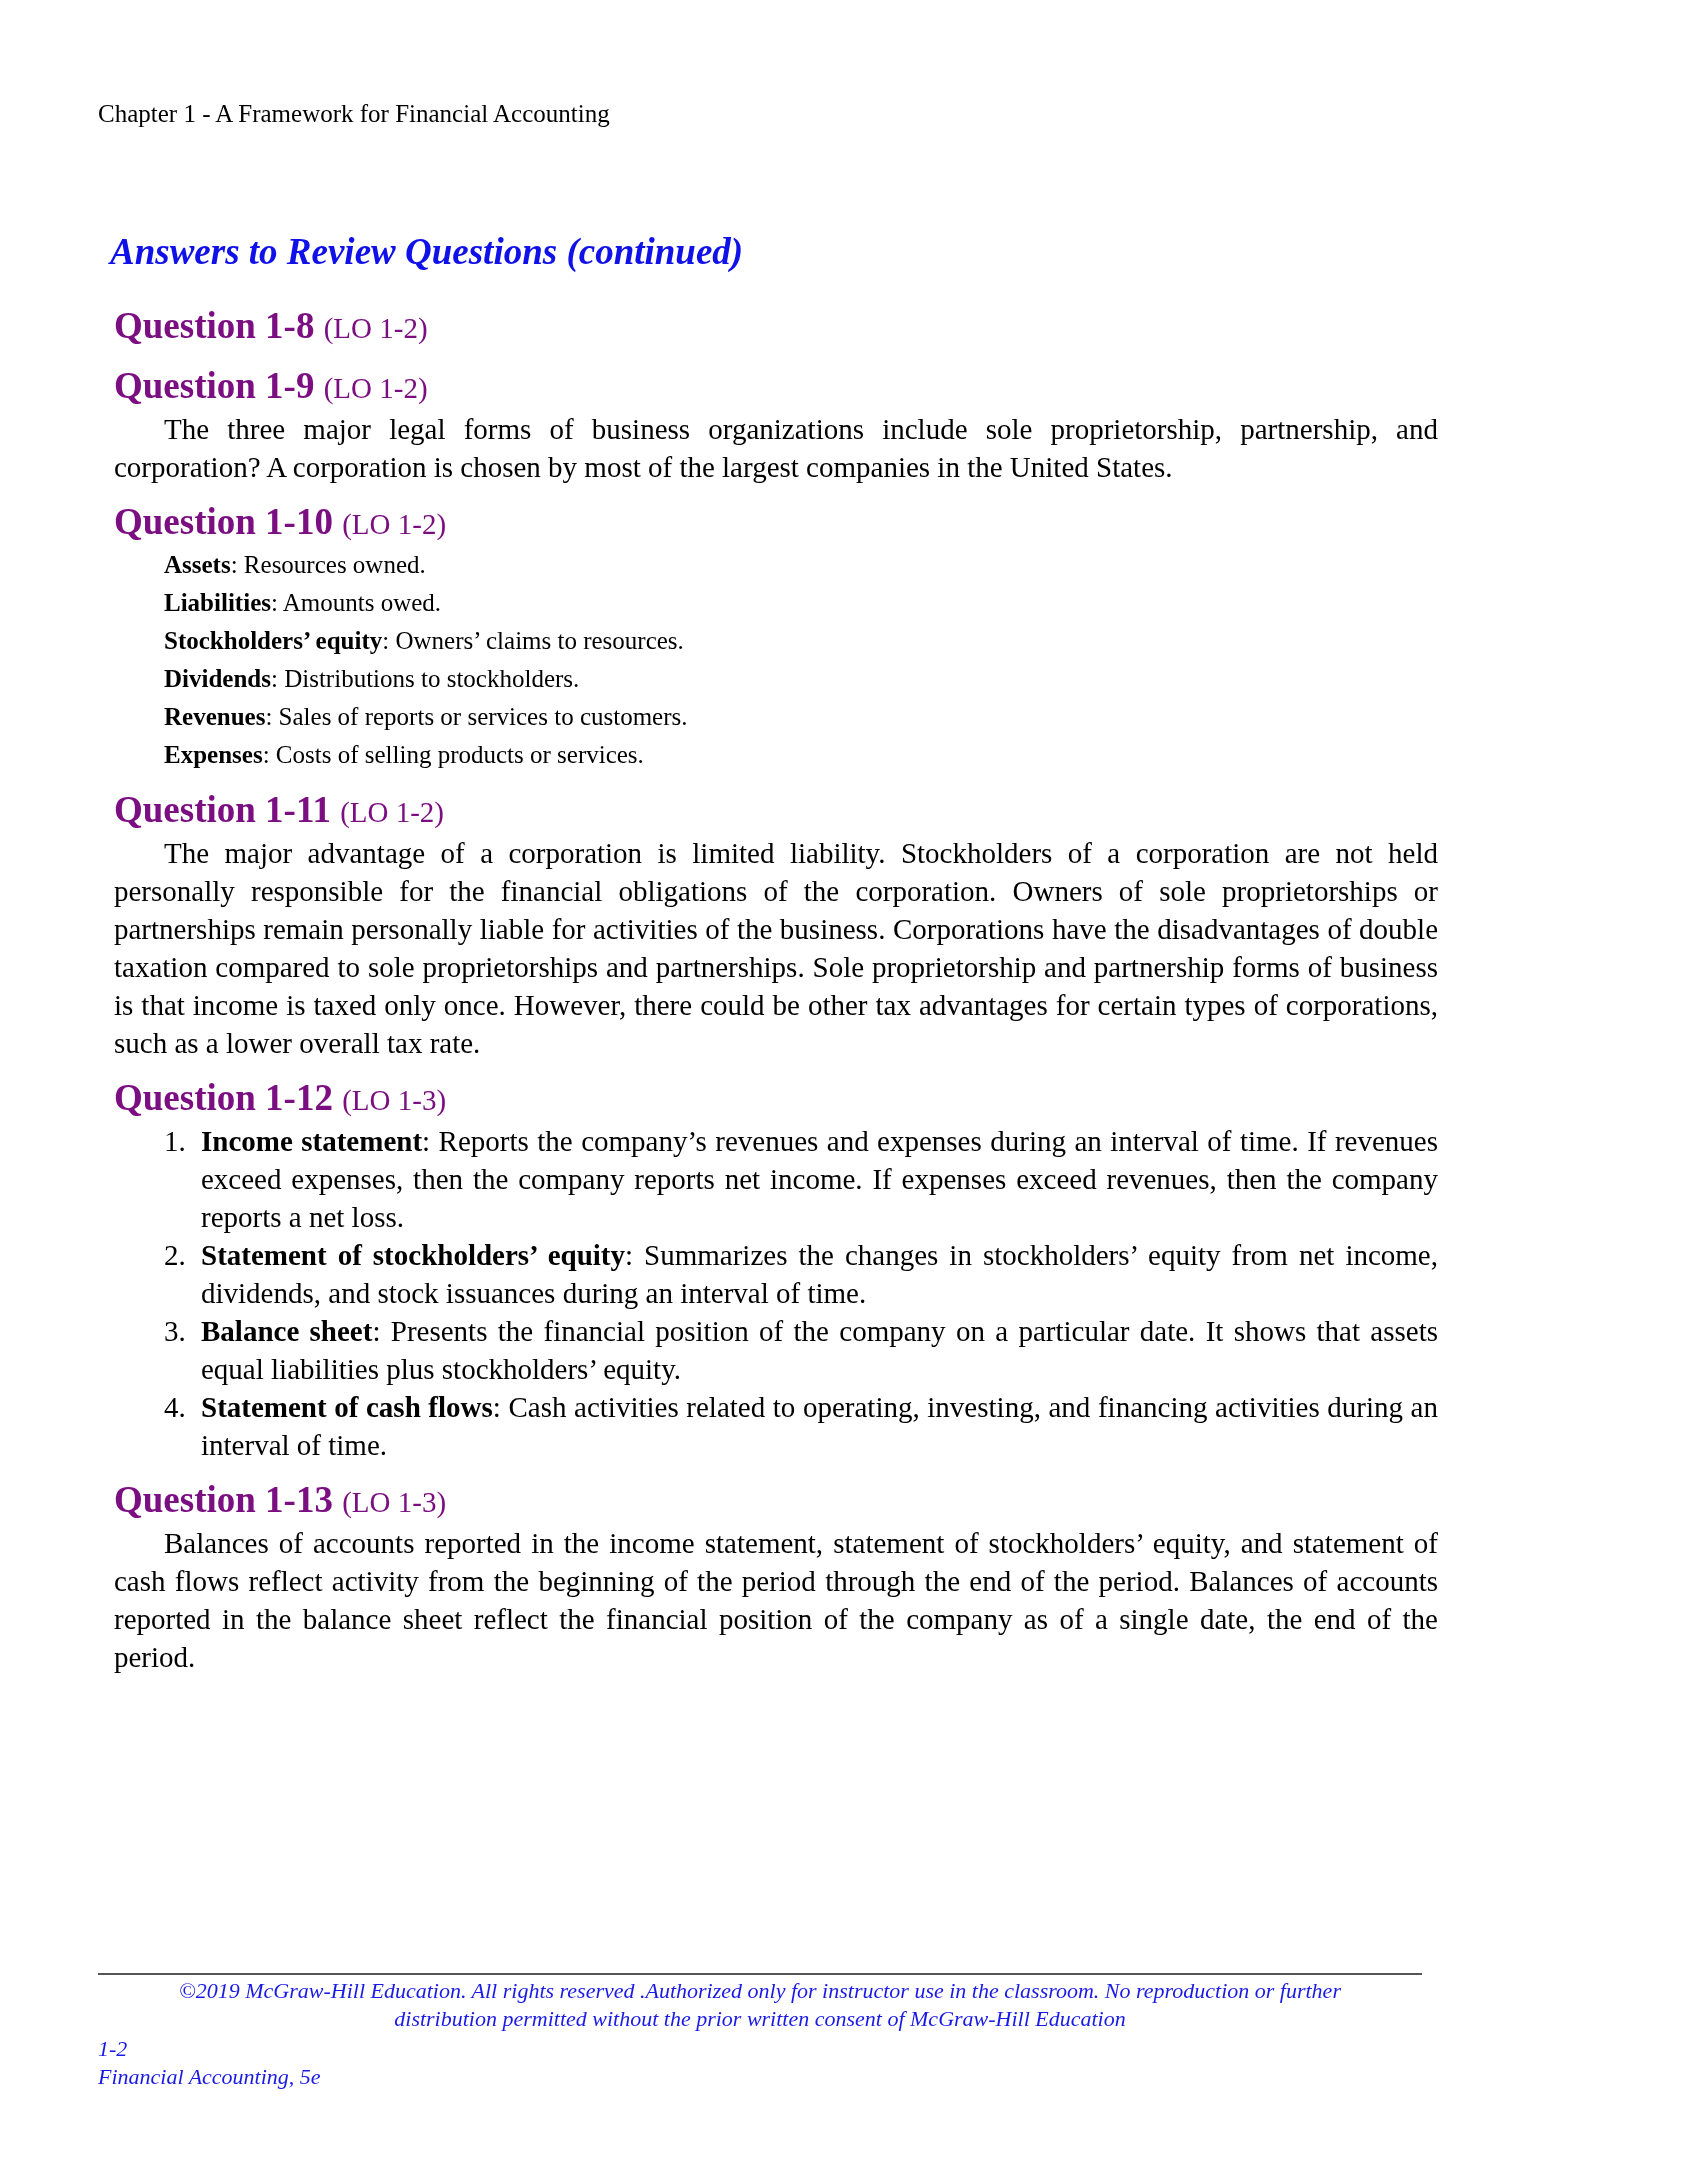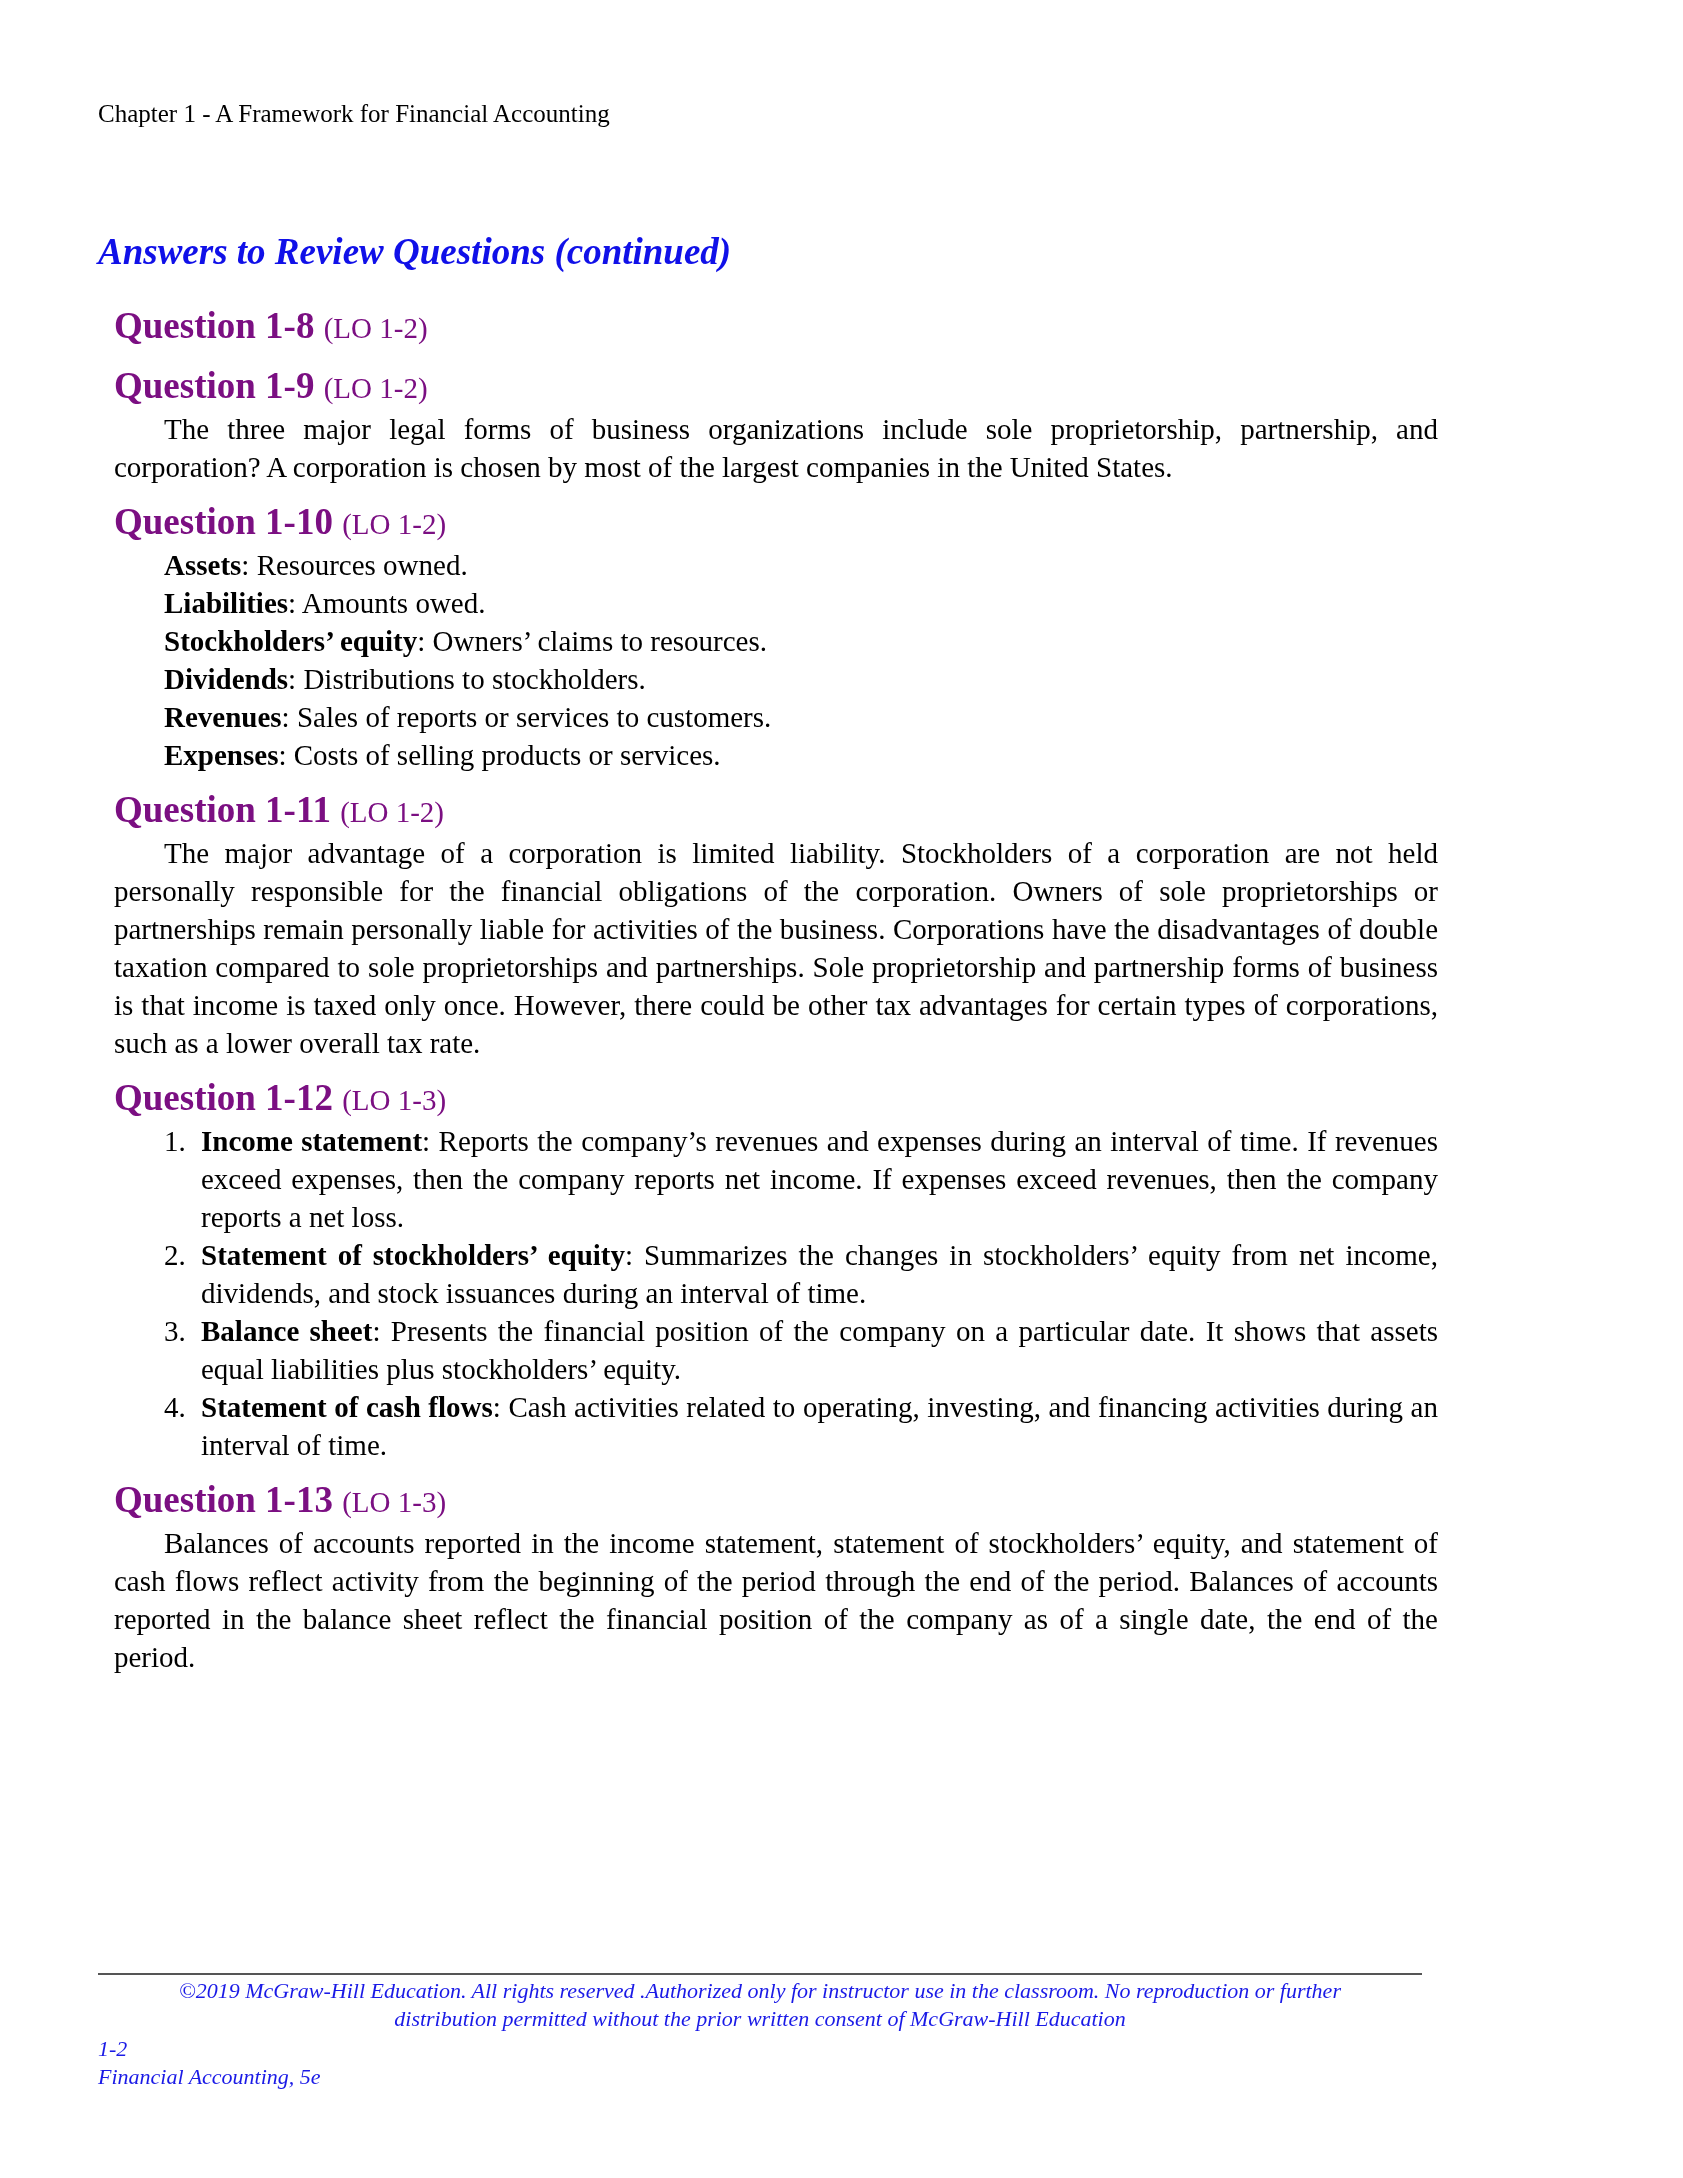--- a/index.html
+++ b/index.html
@@ -1,28 +1,28 @@
 <!DOCTYPE html>
 <html><head>
 <meta charset="utf-8">
 <style>
   html, body { margin: 0; padding: 0; background: #ffffff; }
   body { width: 1683px; height: 2178px; position: relative; overflow: hidden;
          font-family: "Liberation Serif", "DejaVu Serif", serif; color: #000; }
   .page { position: absolute; left: 98px; top: 0; width: 1324px; }
   .running-header { position: absolute; top: 99px; left: 0; font-size: 25px; line-height: 30px; }
-  .section-title { position: absolute; top: 230px; left: 0; font-size: 37px; font-weight: bold;
+  .section-title { position: absolute; top: 230px; left: 12px; font-size: 37px; font-weight: bold;
                    font-style: italic; color: #1010e8; line-height: 44px; }
   .questions { position: absolute; top: 304px; left: 16px; width: 1324px; }
   .q { margin: 0 0 14px 0; }
   .q-head { font-size: 37px; line-height: 44px; color: #7b0f82; }
   .q-head .num { font-weight: bold; }
   .q-head .lo { font-size: 29px; font-weight: normal; }
   .q-body { font-size: 29px; line-height: 38px; text-align: justify; text-indent: 50px; margin: 0; }
-  .def-list { margin: 0; padding: 0 0 0 50px; list-style: none; font-size: 29px; line-height: 38px; }
+  .def-list { margin: 0; padding: 0 0 0 50px; list-style: none; font-size: 25px; line-height: 38px; }
   .def-list b { font-weight: bold; }
   .num-list { margin: 0; padding: 0; list-style: none; font-size: 29px; line-height: 38px; }
   .num-list li { position: relative; padding-left: 87px; text-align: justify; }
   .num-list li .n { position: absolute; left: 50px; top: 0; }
   .footer { position: absolute; left: 98px; top: 1973px; width: 1324px; }
   .footer-rule { height: 0; border-top: 2px solid #555; }
   .footer-notice { font-size: 22px; line-height: 28px; font-style: italic; color: #1a1ae6;
                    text-align: center; margin-top: 2px; }
   .footer-row { display: flex; justify-content: space-between; font-size: 22px; line-height: 28px;
                 font-style: italic; color: #1a1ae6; margin-top: 2px; flex-direction: column; }

